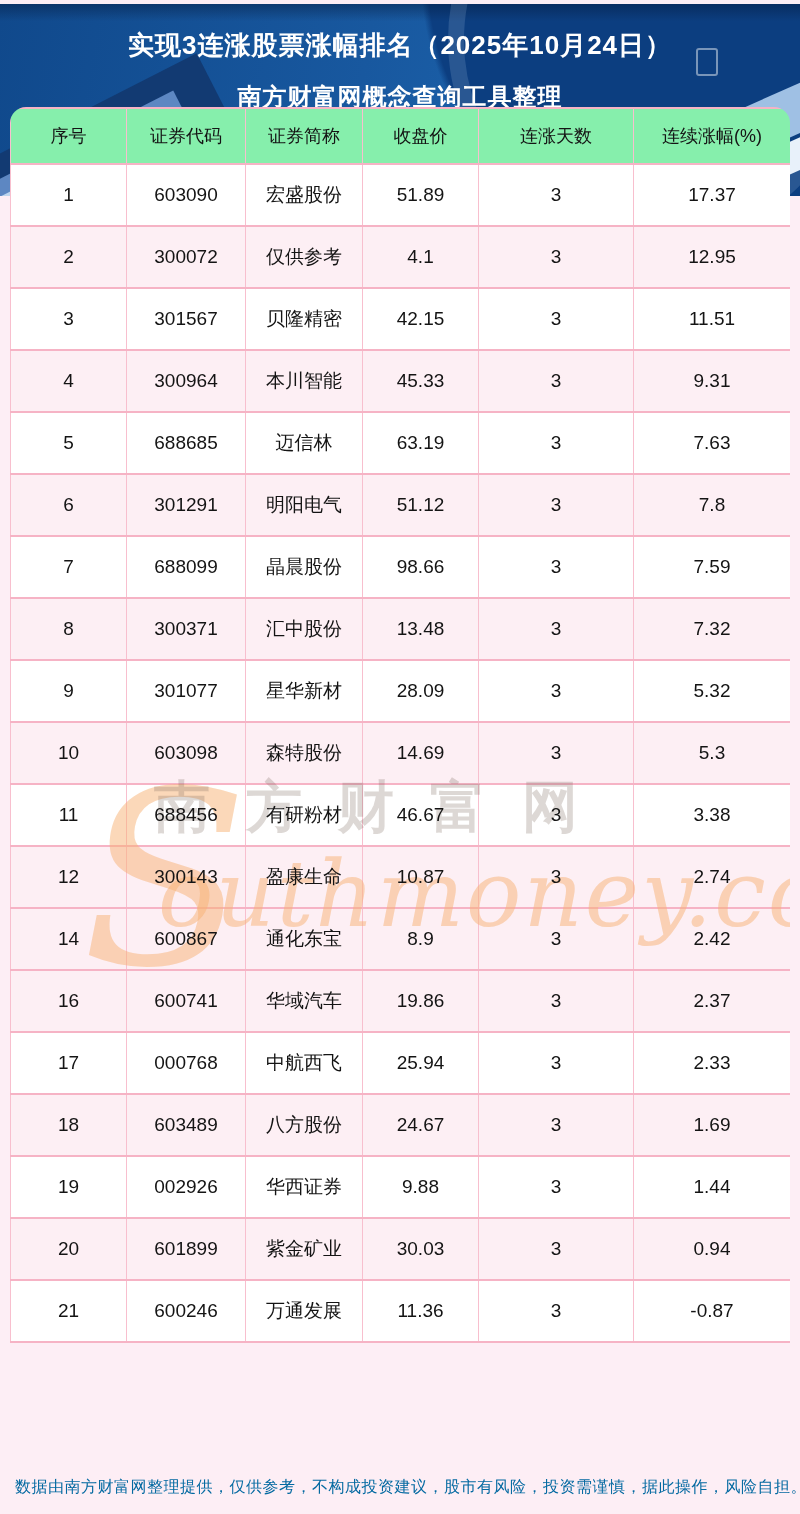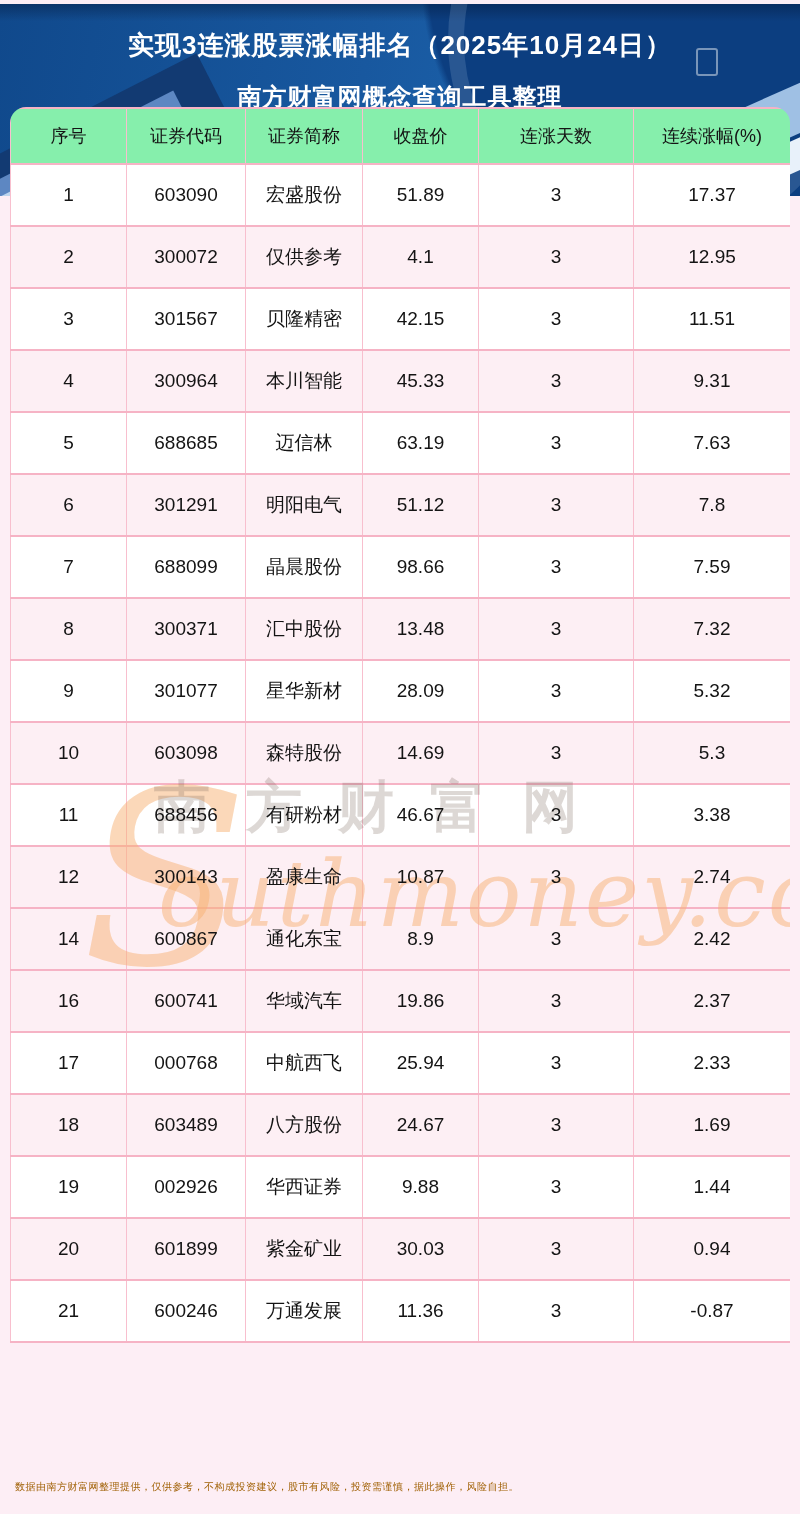--- a/index.html
+++ b/index.html
@@ -62,21 +62,21 @@
   .wm-cjk{
     position:absolute;left:144px;top:672px;font-size:56px;line-height:1;
     font-weight:700;letter-spacing:36px;white-space:nowrap;
     font-family:"Liberation Serif","DejaVu Serif",serif;
     color:rgba(125,103,93,0.26);
   }
 
   
   .footer{
     position:absolute;left:15px;top:1476px;width:780px;
-    font-size:10px;line-height:22px;color:#a16207;letter-spacing:0.5px;
+    font-size:16px;line-height:22px;color:#0369a1;letter-spacing:0.5px;
     white-space:nowrap;
   }
 </style>
 </head>
 <body>
 
 <div class="page">
 
   <header class="banner">
     <div class="ring"></div>

